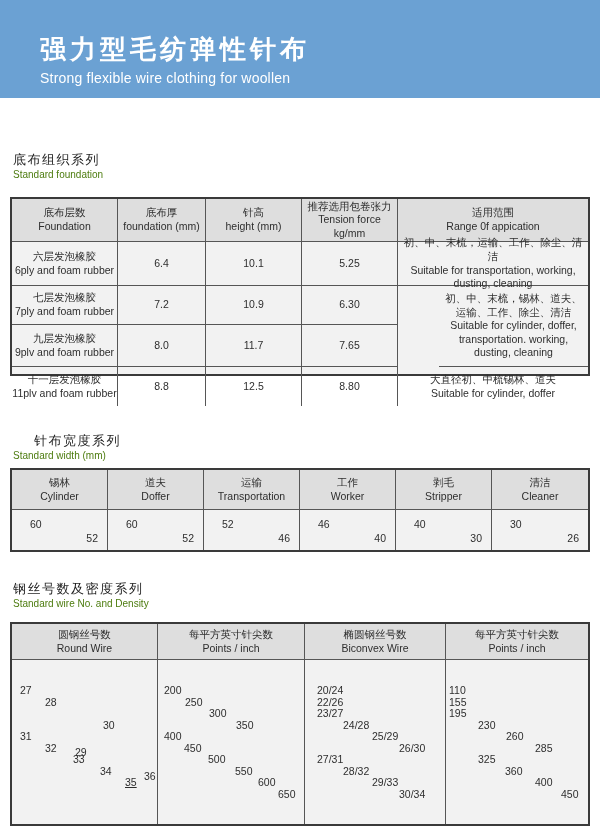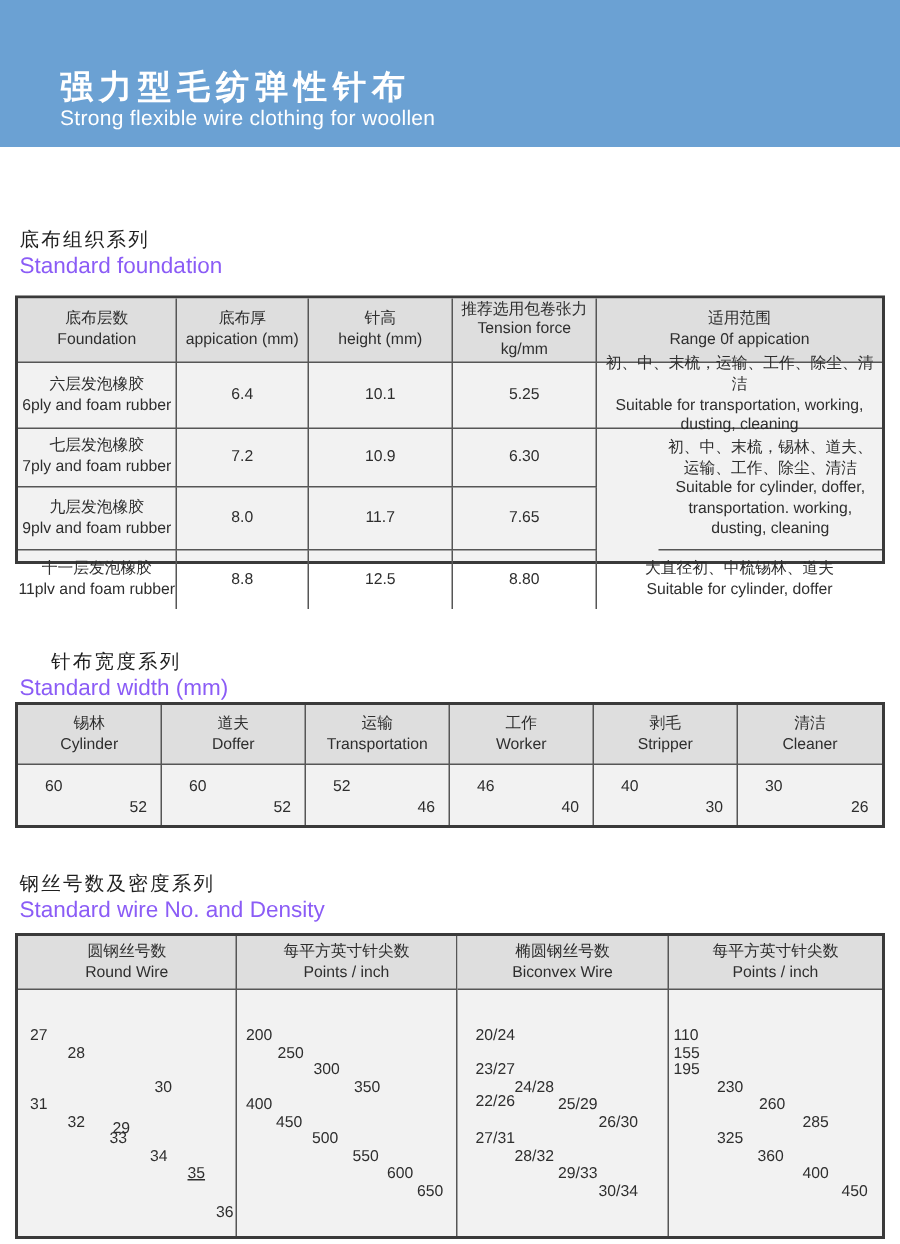--- a/index.html
+++ b/index.html
@@ -1,27 +1,27 @@
 <!DOCTYPE html>
 <html><head>
 <meta charset="utf-8">
 <style>
   html,body{margin:0;padding:0;background:#fff;}
   .page{position:relative;width:600px;height:829px;background:#ffffff;
         font-family:"Liberation Sans", sans-serif;overflow:hidden;}
 
   
   .banner{position:absolute;left:0;top:0;width:600px;height:98px;background:#6ba1d3;color:#ffffff;}
-  .banner-title{position:absolute;left:40px;top:43px;font-size:22px;font-weight:bold;letter-spacing:4px;}
+  .banner-title{position:absolute;left:40px;top:32px;font-size:26px;font-weight:bold;letter-spacing:4px;}
   .banner-sub{position:absolute;left:40px;top:70px;font-size:14px;letter-spacing:0.2px;}
 
   
   .sec{position:absolute;left:13px;color:#1f1f1f;}
   .sec-cn{font-size:13px;letter-spacing:1.5px;}
-  .sec-en{font-size:15px;color:#8b5cf6;}
+  .sec-en{font-size:10px;color:#4d7c0f;}
 
   
   .tbl{position:absolute;left:10px;width:580px;background:#f2f2f2;border:2px solid #3a3a3a;
        display:grid;box-sizing:border-box;}
   .cell{border-right:1px solid #565656;border-bottom:1px solid #565656;box-sizing:border-box;
         display:flex;flex-direction:column;align-items:center;justify-content:center;
         text-align:center;color:#2e2e2e;position:relative;line-height:1.3;}
   .cell.lc{border-right:none;}
   .cell.lr{border-bottom:none;}
   .hdr{background:#dedede;}
@@ -61,21 +61,21 @@
   <div class="sec sec-en" style="top:169px;">Standard foundation</div>
 
   <div class="tbl" id="t1">
 
     <div class="cell hdr">
       <span class="t-cn">底布层数</span>
       <span class="t-en">Foundation</span>
     </div>
     <div class="cell hdr">
       <span class="t-cn">底布厚</span>
-      <span class="t-en">appication (mm)</span>
+      <span class="t-en">foundation (mm)</span>
     </div>
     <div class="cell hdr">
       <span class="t-cn">针高</span>
       <span class="t-en">height (mm)</span>
     </div>
     <div class="cell hdr">
       <span class="t-cn">推荐选用包卷张力</span>
       <span class="t-en">Tension force</span>
       <span class="t-en">kg/mm</span>
     </div>
@@ -208,37 +208,37 @@
     <div class="cell lr scatter">
         <span class="scatter-val" style="left: 8px; top: 24px;">27</span>
         <span class="scatter-val" style="left: 33px; top: 35.5px;">28</span>
         <span class="scatter-val" style="left: 63px; top: 47px; margin-top: 39px;">29</span>
         <span class="scatter-val" style="left: 91px; top: 58.5px;">30</span>
         <span class="scatter-val" style="left: 8px; top: 70px;">31</span>
         <span class="scatter-val" style="left: 33px; top: 81.5px;">32</span>
         <span class="scatter-val" style="left: 61px; top: 93px;">33</span>
         <span class="scatter-val" style="left: 88px; top: 104.5px;">34</span>
         <span class="scatter-val" style="left: 113px; top: 116px; text-decoration: underline;">35</span>
-        <span class="scatter-val" style="left: 132px; top: 142px;">36</span>
+        <span class="scatter-val" style="left: 132px; top: 110px;">36</span>
       </div>
     <div class="cell lr scatter">
         <span class="scatter-val" style="left: 6px; top: 24px;">200</span>
         <span class="scatter-val" style="left: 27px; top: 35.5px;">250</span>
         <span class="scatter-val" style="left: 51px; top: 47px;">300</span>
         <span class="scatter-val" style="left: 78px; top: 58.5px;">350</span>
         <span class="scatter-val" style="left: 6px; top: 70px;">400</span>
         <span class="scatter-val" style="left: 26px; top: 81.5px;">450</span>
         <span class="scatter-val" style="left: 50px; top: 93px;">500</span>
         <span class="scatter-val" style="left: 77px; top: 104.5px;">550</span>
         <span class="scatter-val" style="left: 100px; top: 116px;">600</span>
         <span class="scatter-val" style="left: 120px; top: 127.5px;">650</span>
       </div>
     <div class="cell lr scatter">
         <span class="scatter-val" style="left: 12px; top: 24px;">20/24</span>
-        <span class="scatter-val" style="left: 12px; top: 35.5px; margin-top: 32px;">22/26</span>
+        <span class="scatter-val" style="left: 12px; top: 35.5px;">22/26</span>
         <span class="scatter-val" style="left: 12px; top: 47px;">23/27</span>
         <span class="scatter-val" style="left: 38px; top: 58.5px;">24/28</span>
         <span class="scatter-val" style="left: 67px; top: 70px;">25/29</span>
         <span class="scatter-val" style="left: 94px; top: 81.5px;">26/30</span>
         <span class="scatter-val" style="left: 12px; top: 93px;">27/31</span>
         <span class="scatter-val" style="left: 38px; top: 104.5px;">28/32</span>
         <span class="scatter-val" style="left: 67px; top: 116px;">29/33</span>
         <span class="scatter-val" style="left: 94px; top: 127.5px;">30/34</span>
       </div>
     <div class="cell lr lc scatter">

